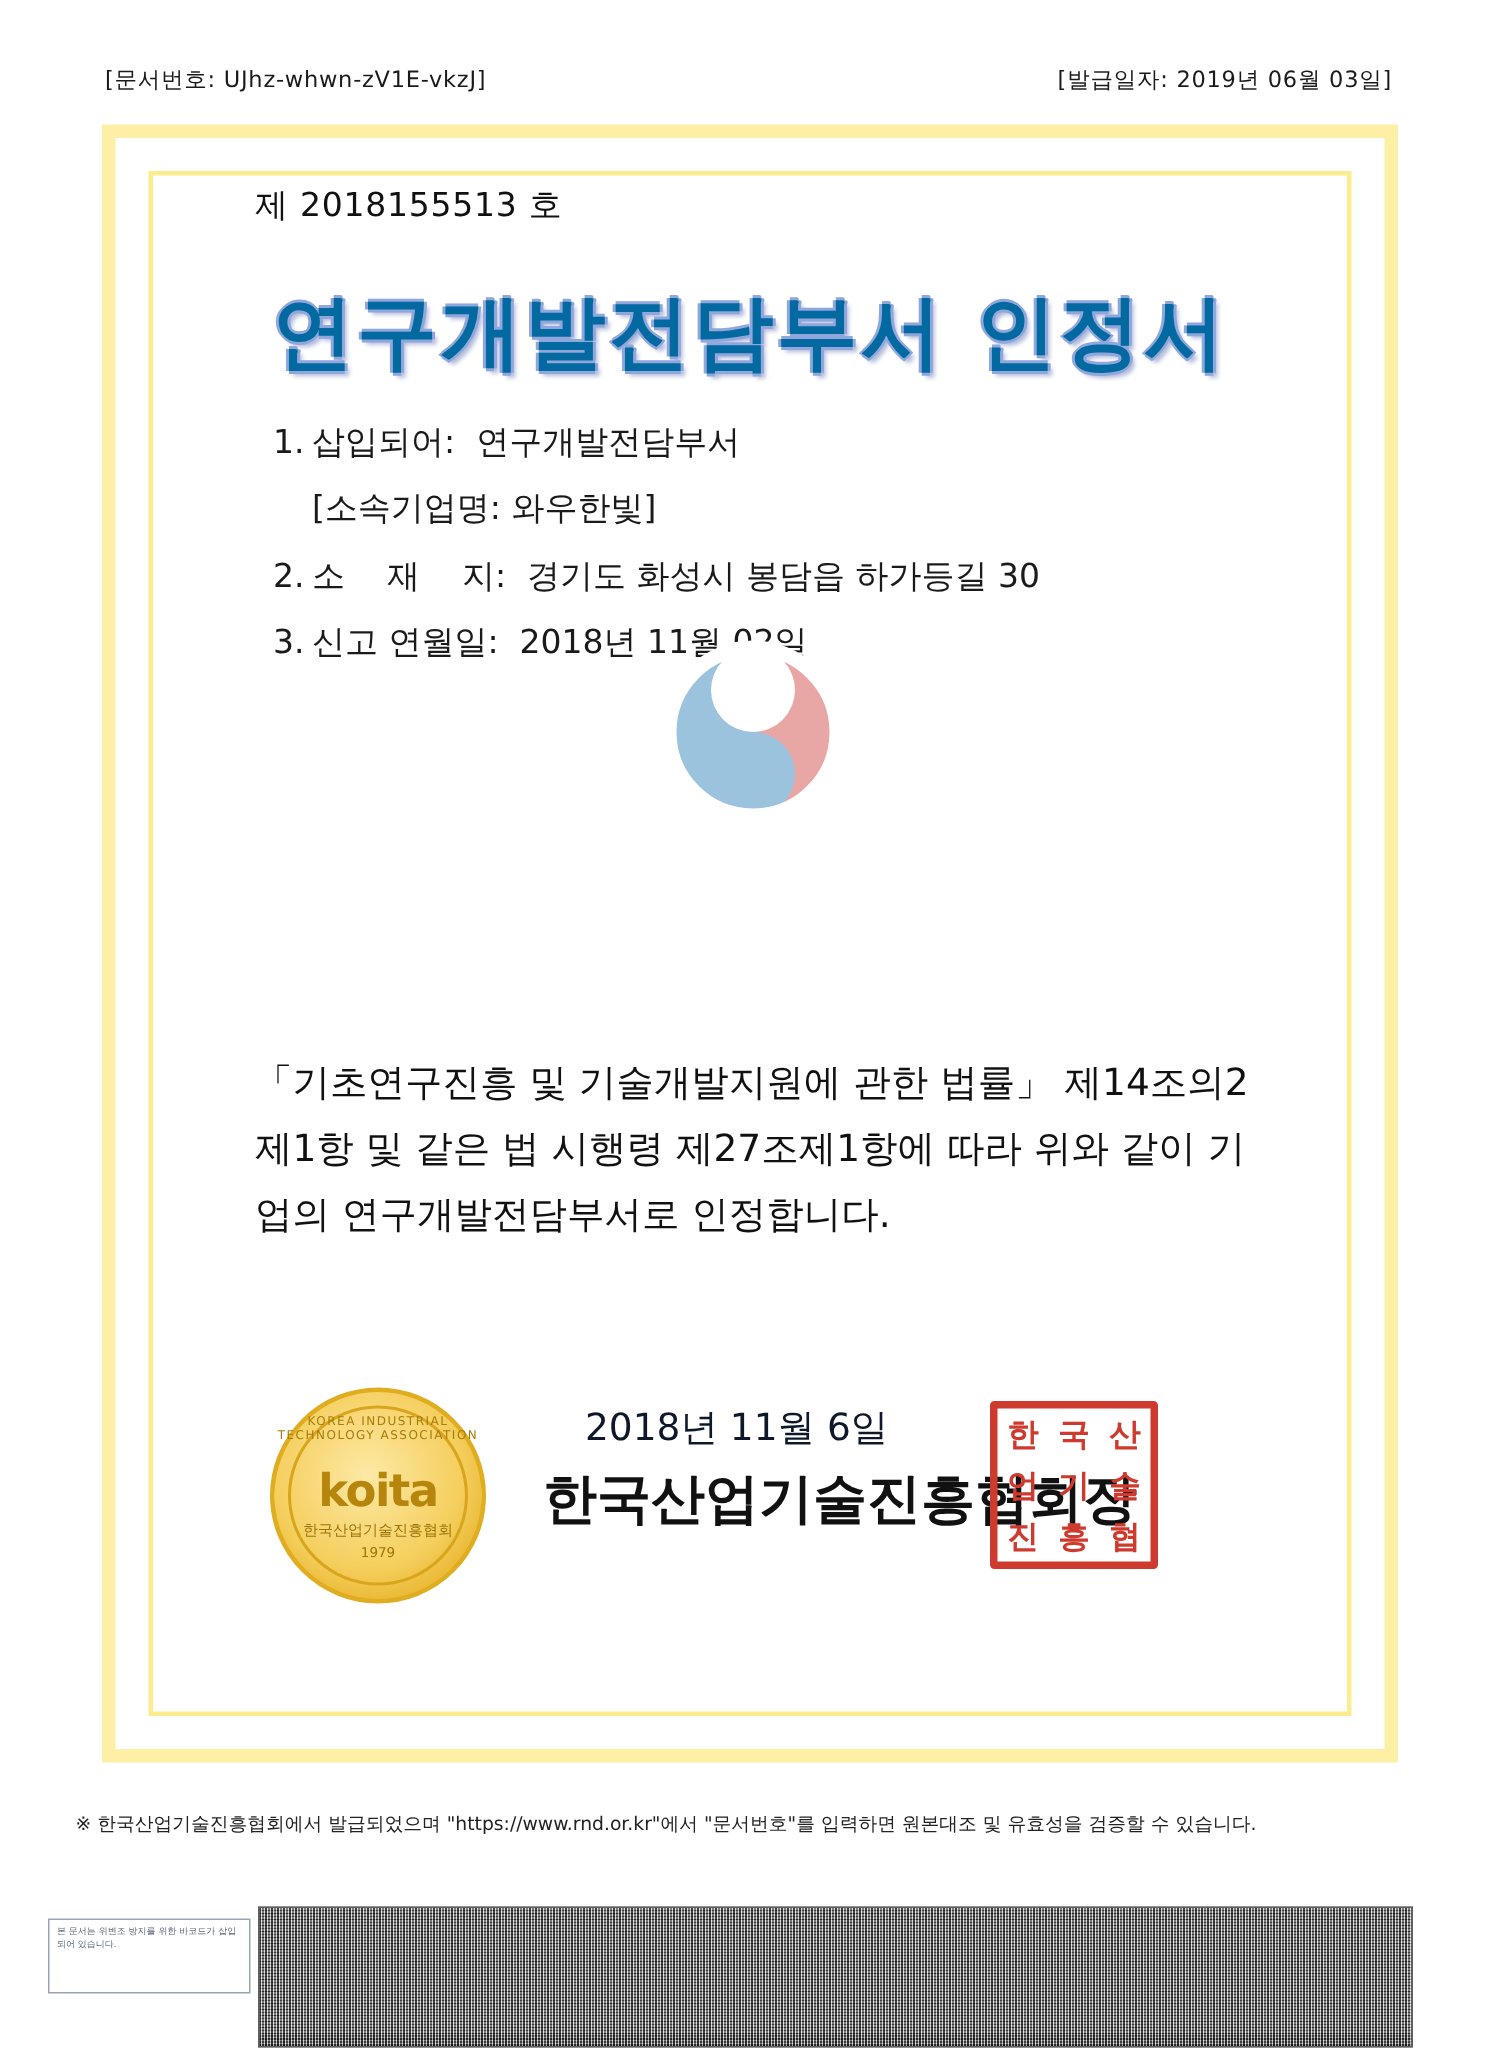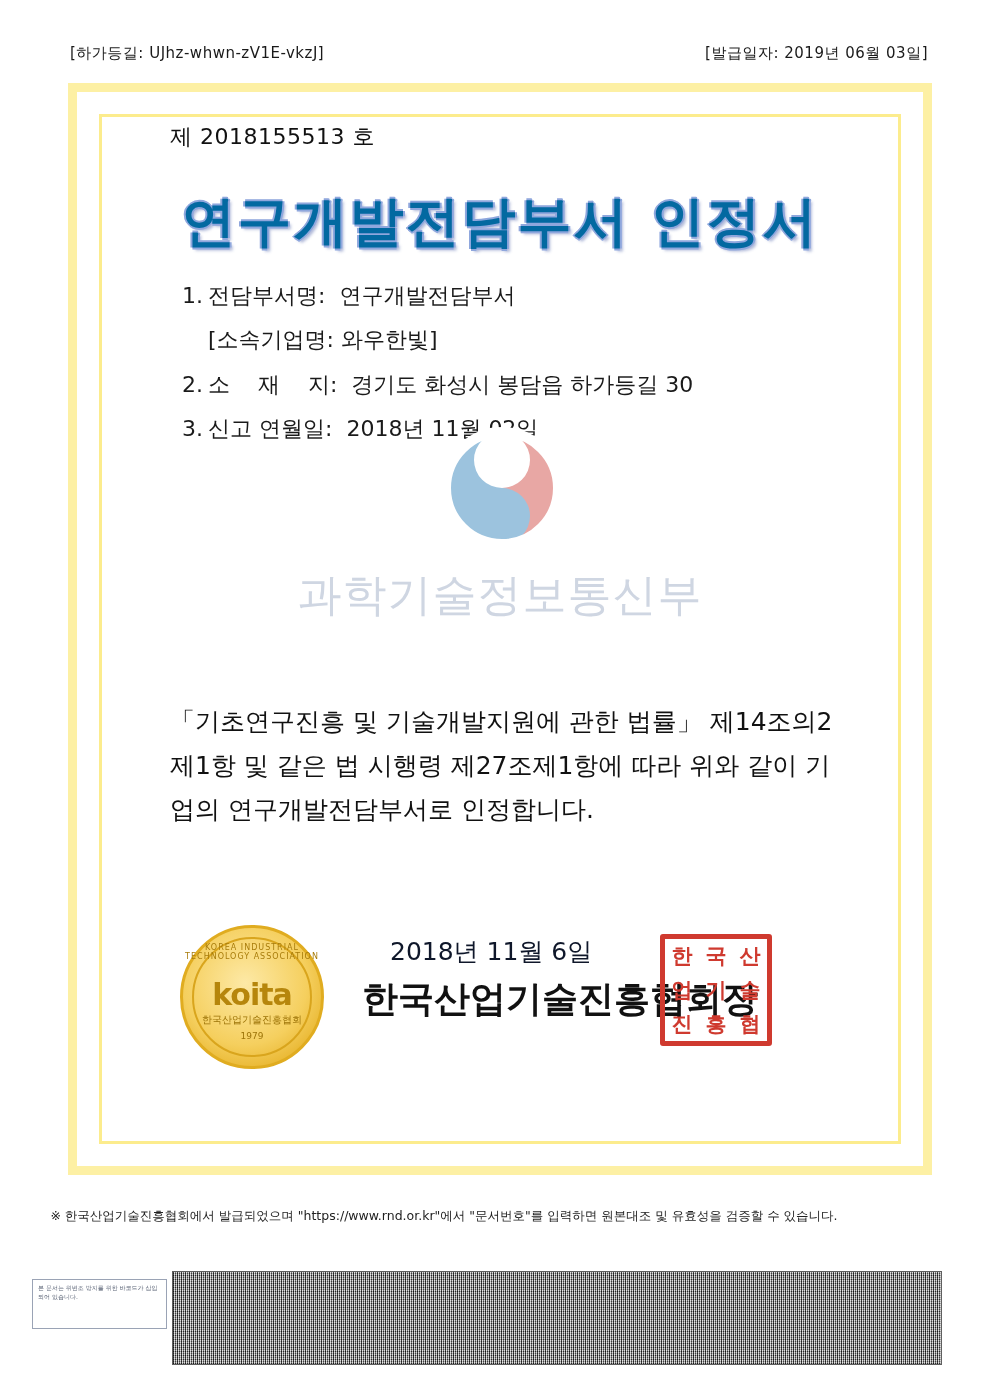--- a/index.html
+++ b/index.html
@@ -306,37 +306,37 @@
       repeating-linear-gradient(90deg, rgba(0,0,0,0.65) 0 1px, rgba(255,255,255,0.6) 1px 2px, rgba(0,0,0,0.35) 2px 3px, rgba(255,255,255,0.5) 3px 4px),
       repeating-linear-gradient(0deg, rgba(0,0,0,0.55) 0 1px, rgba(255,255,255,0.45) 1px 2px, rgba(0,0,0,0.3) 2px 3px, rgba(255,255,255,0.4) 3px 4px);
     border: 1px solid #5f5f5f;
     box-sizing: border-box;
   }
 </style>
 </head>
 <body>
 
 <div class="hdr">
-  <div class="hdr-left">[하가등길: UJhz-whwn-zV1E-vkzJ]</div>
+  <div class="hdr-left">[문서번호: UJhz-whwn-zV1E-vkzJ]</div>
   <div class="hdr-right">[발급일자: 2019년 06월 03일]</div>
 </div>
 
 <div class="cert-outer">
   <div class="cert-inner"></div>
 </div>
 
 <div class="doc-no">제 2018155513 호</div>
 
 <div class="cert-title">연구개발전담부서 인정서</div>
 
 <div class="fields">
 
   <div class="field-row">
     <span class="f-num">1.</span>
-    <span class="f-label">전담부서명:</span>
+    <span class="f-label">삽입되어:</span>
     <span class="f-value">연구개발전담부서</span>
   </div>
   <div class="field-company">[소속기업명: 와우한빛]</div>
 
   <div class="field-row">
     <span class="f-num">2.</span>
     <span class="f-label">소    재    지:</span>
     <span class="f-value-2">
       <span>경기도 화성시 봉담읍 하가등길 30</span>
     </span>
@@ -349,21 +349,20 @@
   </div>
 
 </div>
 
 <div class="wm">
   <svg class="wm-taegeuk" viewBox="0 0 140 140">
     <path d="M70 14 a56 56 0 0 1 0 112 a28 28 0 0 1 0 -56 a28 28 0 0 0 0 -56 z" fill="#e8a7a4"></path>
     <path d="M70 14 a56 56 0 0 0 0 112 a28 28 0 0 0 0 -56 a28 28 0 0 1 0 -56 z" fill="#9cc3de"></path>
     <circle cx="70" cy="70" r="56" fill="none" stroke="#ffffff" stroke-width="10"></circle>
   </svg>
-  <div class="wm-text">과학기술정보통신부</div>
 </div>
 
 <div class="legal">「기초연구진흥 및 기술개발지원에 관한 법률」 제14조의2제1항 및 같은 법 시행령 제27조제1항에 따라 위와 같이 기업의 연구개발전담부서로 인정합니다.</div>
 
 <div class="sig-date">2018년 11월 6일</div>
 <div class="sig-org">한국산업기술진흥협회장</div>
 
 <div class="koita">
   <div class="koita-ring"></div>
   <div class="koita-ring2"></div>

